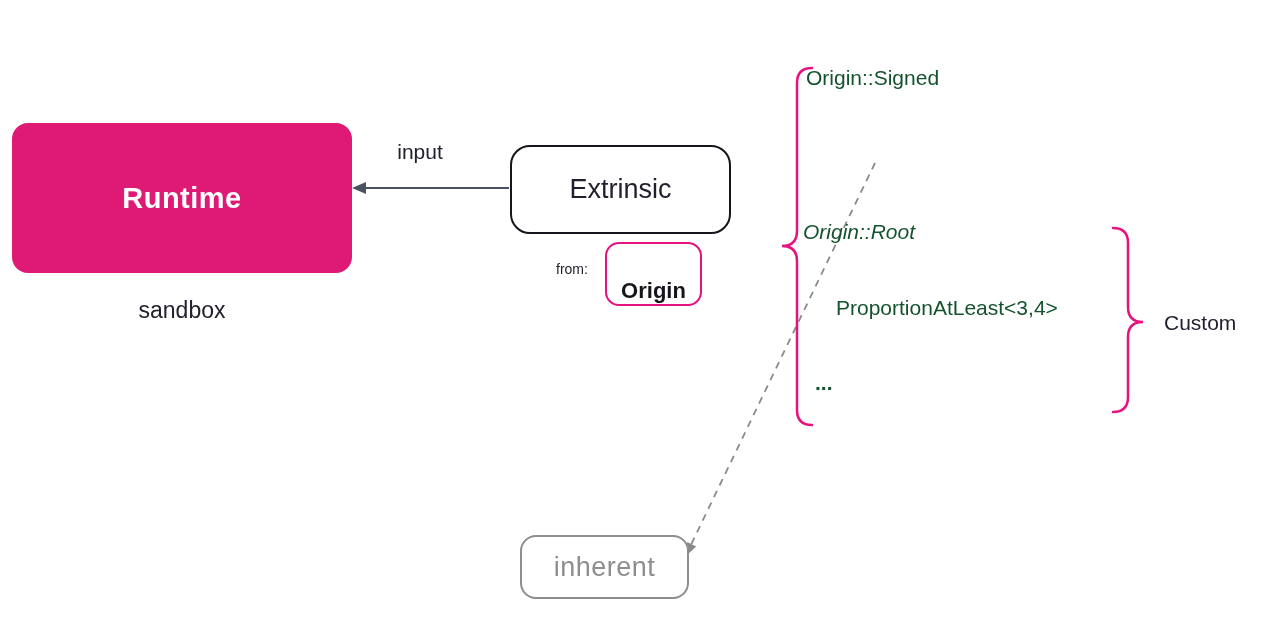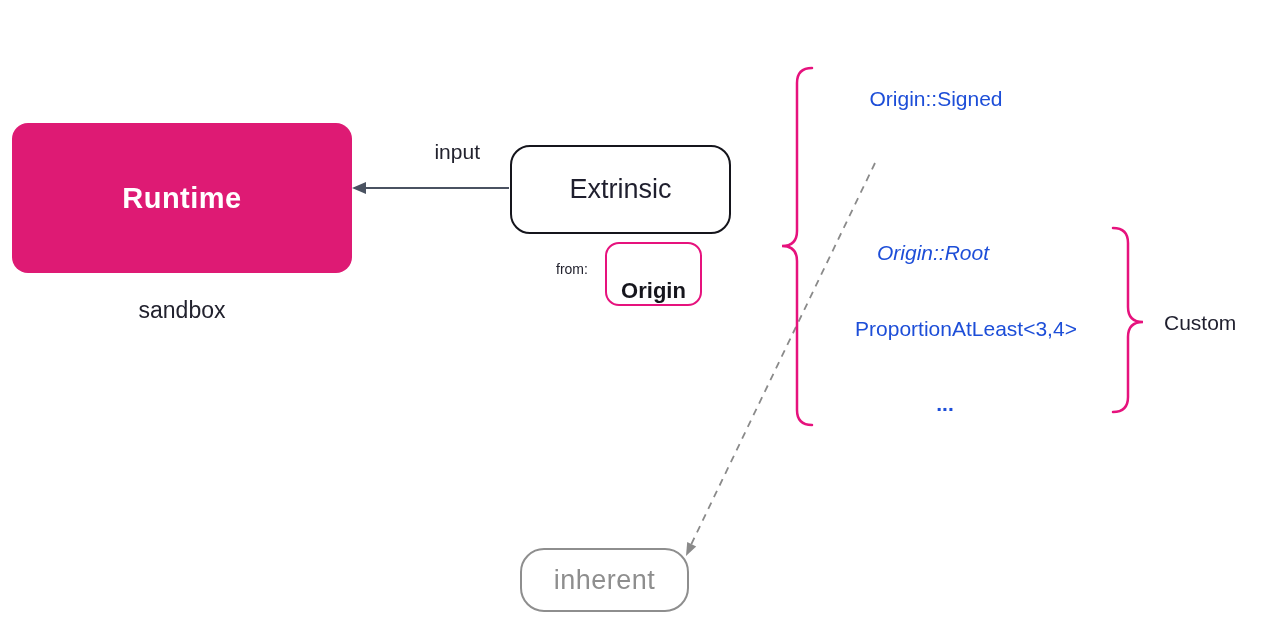--- a/index.html
+++ b/index.html
@@ -15,49 +15,49 @@
   svg.overlay{position:absolute;left:0;top:0;width:1280px;height:638px;pointer-events:none;}
 
   .runtime-box{
     left:12px;top:123px;width:340px;height:150px;
     background:#DE1A74;border-radius:16px;
     display:flex;align-items:center;justify-content:center;
   }
   .runtime-label{color:#ffffff;font-size:29px;font-weight:700;letter-spacing:.5px;}
   .runtime-caption{left:12px;top:297px;width:340px;text-align:center;font-size:23px;color:#22222e;}
 
-  .input-label{left:360px;top:140px;width:120px;text-align:right;font-size:21px;color:#22222e;}
+  .input-label{left:360px;top:140px;width:120px;text-align:center;font-size:21px;color:#22222e;}
 
   .extrinsic-box{
     left:510px;top:145px;width:217px;height:85px;
     border:2.5px solid #15151c;border-radius:20px;background:#ffffff;
     display:flex;align-items:center;justify-content:center;
     font-size:27px;color:#1F1F2E;
   }
 
   .from-label{left:556px;top:261px;font-size:14px;color:#22222e;}
   .origin-tag{
     left:605px;top:242px;width:93px;height:60px;
     border:2.5px solid #E6127D;border-radius:14px;background:#ffffff;
     display:flex;align-items:flex-end;justify-content:center;
     font-size:22px;font-weight:700;color:#15151c;
   }
 
-  .variant{width:260px;text-align:center;font-size:21px;color:#1d4ed8;margin-top:21px;}
+  .variant{width:260px;font-size:21px;color:#14532d;}
   .variant-0{left:806px;top:66px;}
   .variant-1{left:803px;top:142px;}
   .variant-2{left:803px;top:220px;font-style:italic;}
   .variant-3{left:836px;top:296px;}
   .variant-4{left:815px;top:371px;font-weight:700;}
 
   .custom-label{left:1120px;top:311px;font-size:21px;color:#1F1F2E;margin-left:44px;}
 
   .inherent-box{
-    left:520px;top:548px;width:165px;height:60px;
-    border:2px solid #8E8E8E;border-radius:24px;background:#ffffff;
+    left:520px;top:535px;width:165px;height:60px;
+    border:2px solid #8E8E8E;border-radius:16px;background:#ffffff;
     display:flex;align-items:center;justify-content:center;
     font-size:27px;color:#8E8E8E;letter-spacing:.5px;
   }
 </style>
 </head>
 <body>
 
 <div class="canvas">
 
   <svg class="overlay">

